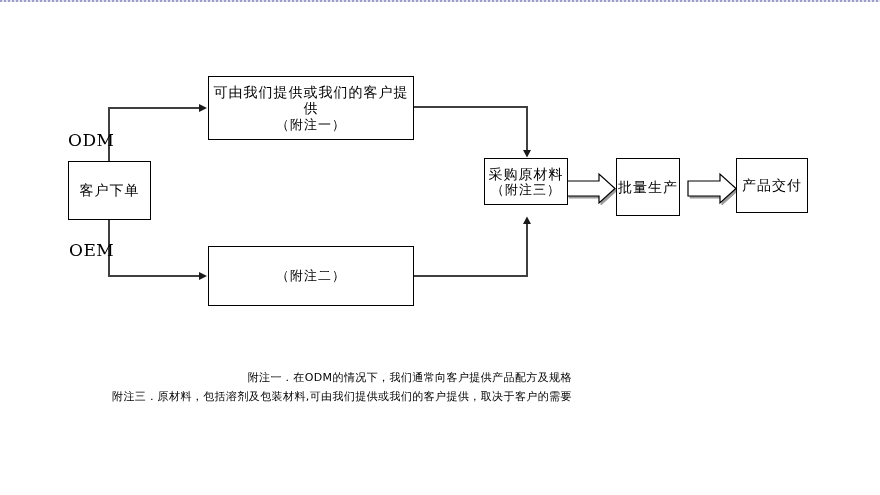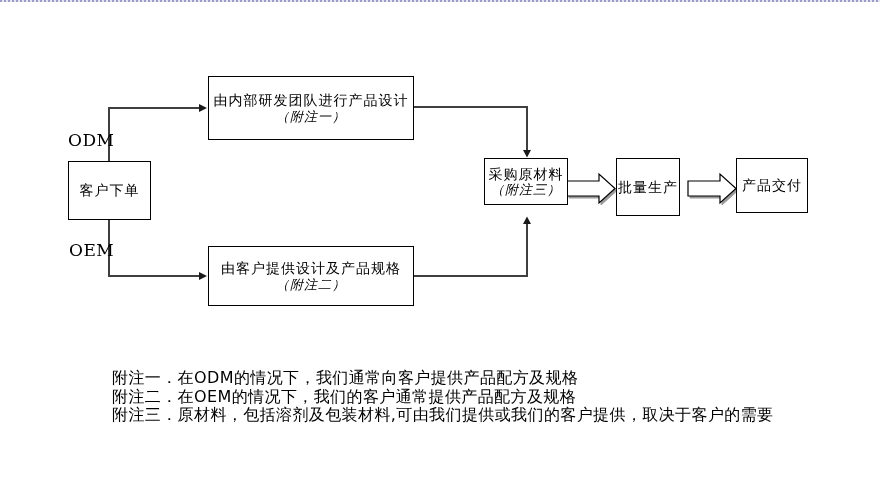--- a/index.html
+++ b/index.html
@@ -21,32 +21,33 @@
     border:1px solid #000000;
     background:#ffffff;
     display:flex;flex-direction:column;
     align-items:center;justify-content:center;
     text-align:center;
     font-size:14px;line-height:1.18;
     letter-spacing:1px;
     box-sizing:border-box;
   }
   .node .note{
-    font-size:13px;font-style:italic;letter-spacing:1px;
+    font-size:13px;letter-spacing:1px;
   }
   .branch-label{
     position:absolute;
     font-family:"DejaVu Serif",serif;
     font-size:17px;letter-spacing:0.5px;
   }
   .footnotes{
     position:absolute;left:112px;top:369px;
-    font-size:16px;line-height:18.6px;
+    font-size:11px;line-height:18.6px;
     letter-spacing:0.4px;
     white-space:nowrap;
+    text-align:right;
   }
   
   .n-customer   {left:68px;  top:161px; width:83px;  height:59px;text-align:right;}
   .n-internal   {left:208px; top:76px;  width:206px; height:64px;}
   .n-oemdesign  {left:208px; top:246px; width:206px; height:60px;}
   .n-procure    {left:484px; top:158px; width:84px;  height:47px;}
   .n-production {left:616px; top:158px; width:64px;  height:58px;}
   .n-delivery   {left:736px; top:158px; width:72px;  height:55px;}
   .lbl-odm{left:68px; top:130px;}
   .lbl-oem{left:69px; top:240px;}
@@ -86,41 +87,39 @@
   </svg>
 
   <div class="branch-label lbl-odm">ODM</div>
   <div class="branch-label lbl-oem">OEM</div>
 
   <div class="node n-customer">
     <span>客户下单</span>
   </div>
 
   <div class="node n-internal">
-    <span>由内部研发团队进行产品设计</span>
+    <span>可由我们提供或我们的客户提供</span>
     <span class="note">（附注一）</span>
   </div>
 
   <div class="node n-oemdesign">
-    <span>由客户提供设计及产品规格</span>
     <span class="note">（附注二）</span>
   </div>
 
   <div class="node n-procure">
     <span>采购原材料</span>
     <span class="note">（附注三）</span>
   </div>
 
   <div class="node n-production">
     <span>批量生产</span>
   </div>
 
   <div class="node n-delivery">
     <span>产品交付</span>
   </div>
 
   <div class="footnotes">
     <div>附注一．在ODM的情况下，我们通常向客户提供产品配方及规格</div>
-    <div>附注二．在OEM的情况下，我们的客户通常提供产品配方及规格</div>
     <div>附注三．原材料，包括溶剂及包装材料,可由我们提供或我们的客户提供，取决于客户的需要</div>
   </div>
 
 </div>
 
 </body></html>

